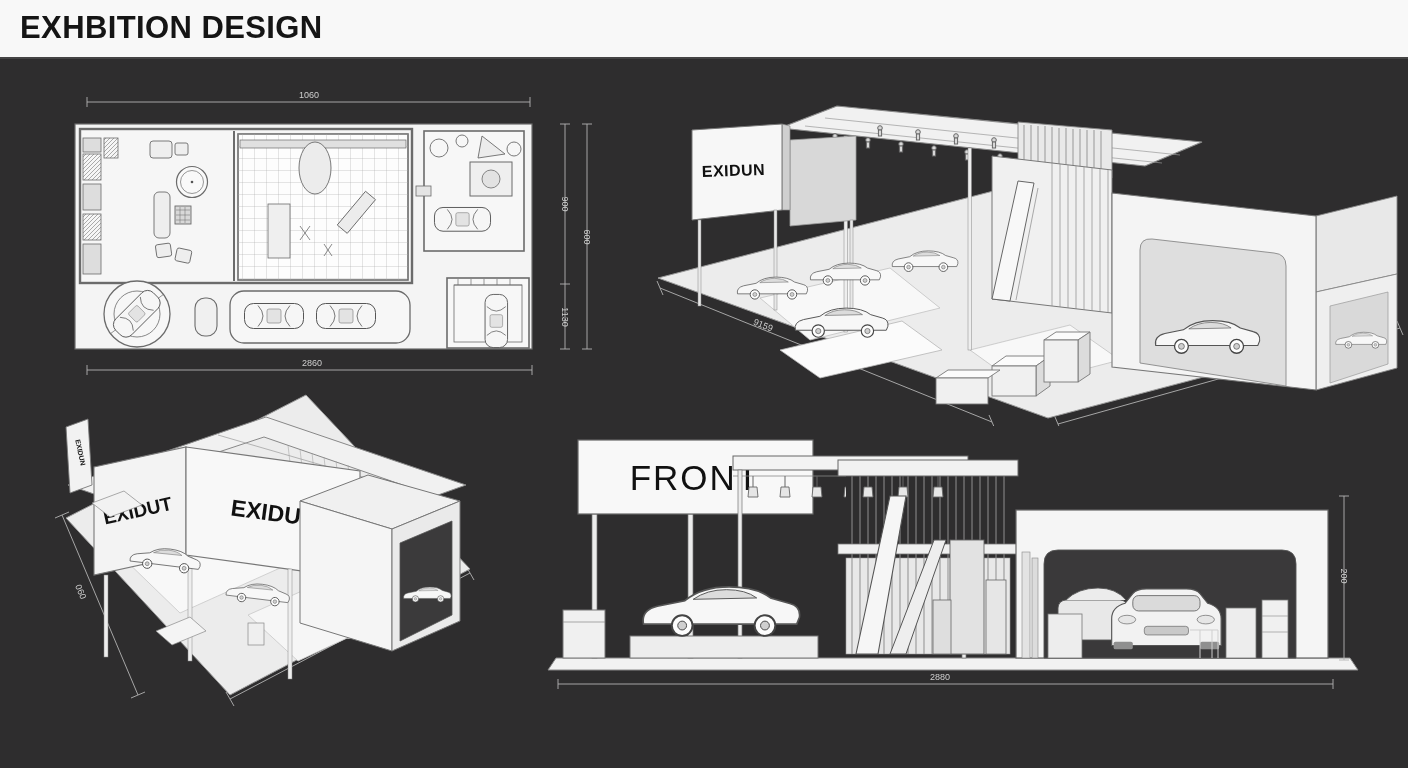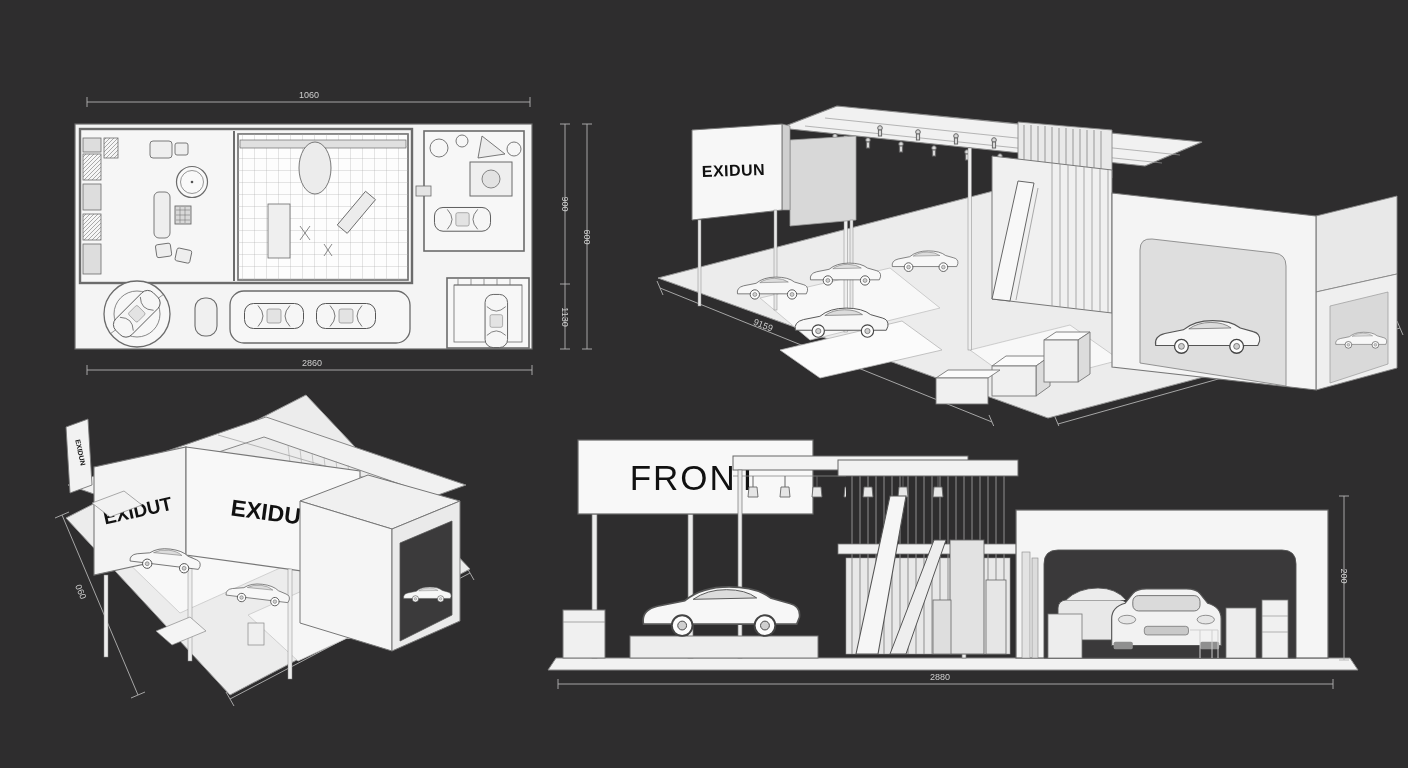--- a/index.html
+++ b/index.html
@@ -51,20 +51,23 @@
         <rect x="10" y="58" width="20" height="8" rx="2" fill="#8f8f8f"></rect>
         <rect x="100" y="58" width="20" height="8" rx="2" fill="#8f8f8f"></rect>
       </g>
       <g id="lamp">
         <line x1="0" y1="0" x2="0" y2="11" stroke="#666" stroke-width="1"></line>
         <path d="M-4,11 L4,11 L5,21 L-5,21 Z" fill="#e6e6e6" stroke="#666" stroke-width="0.9"></path>
       </g>
     </defs>
   </svg>
 
+  <div class="header">
+    <h1>EXHBITION DESIGN</h1>
+  </div>
 
   <svg class="sheet" style="left:62px;top:86px" width="545" height="306" viewBox="0 0 545 306">
 
     <g>
       <line class="dim" x1="25" y1="16" x2="468" y2="16"></line>
       <line class="dim" x1="25" y1="11" x2="25" y2="21"></line>
       <line class="dim" x1="468" y1="11" x2="468" y2="21"></line>
       <text class="dimtext" x="247" y="12" text-anchor="middle">1060</text>
     </g>
     <g>

